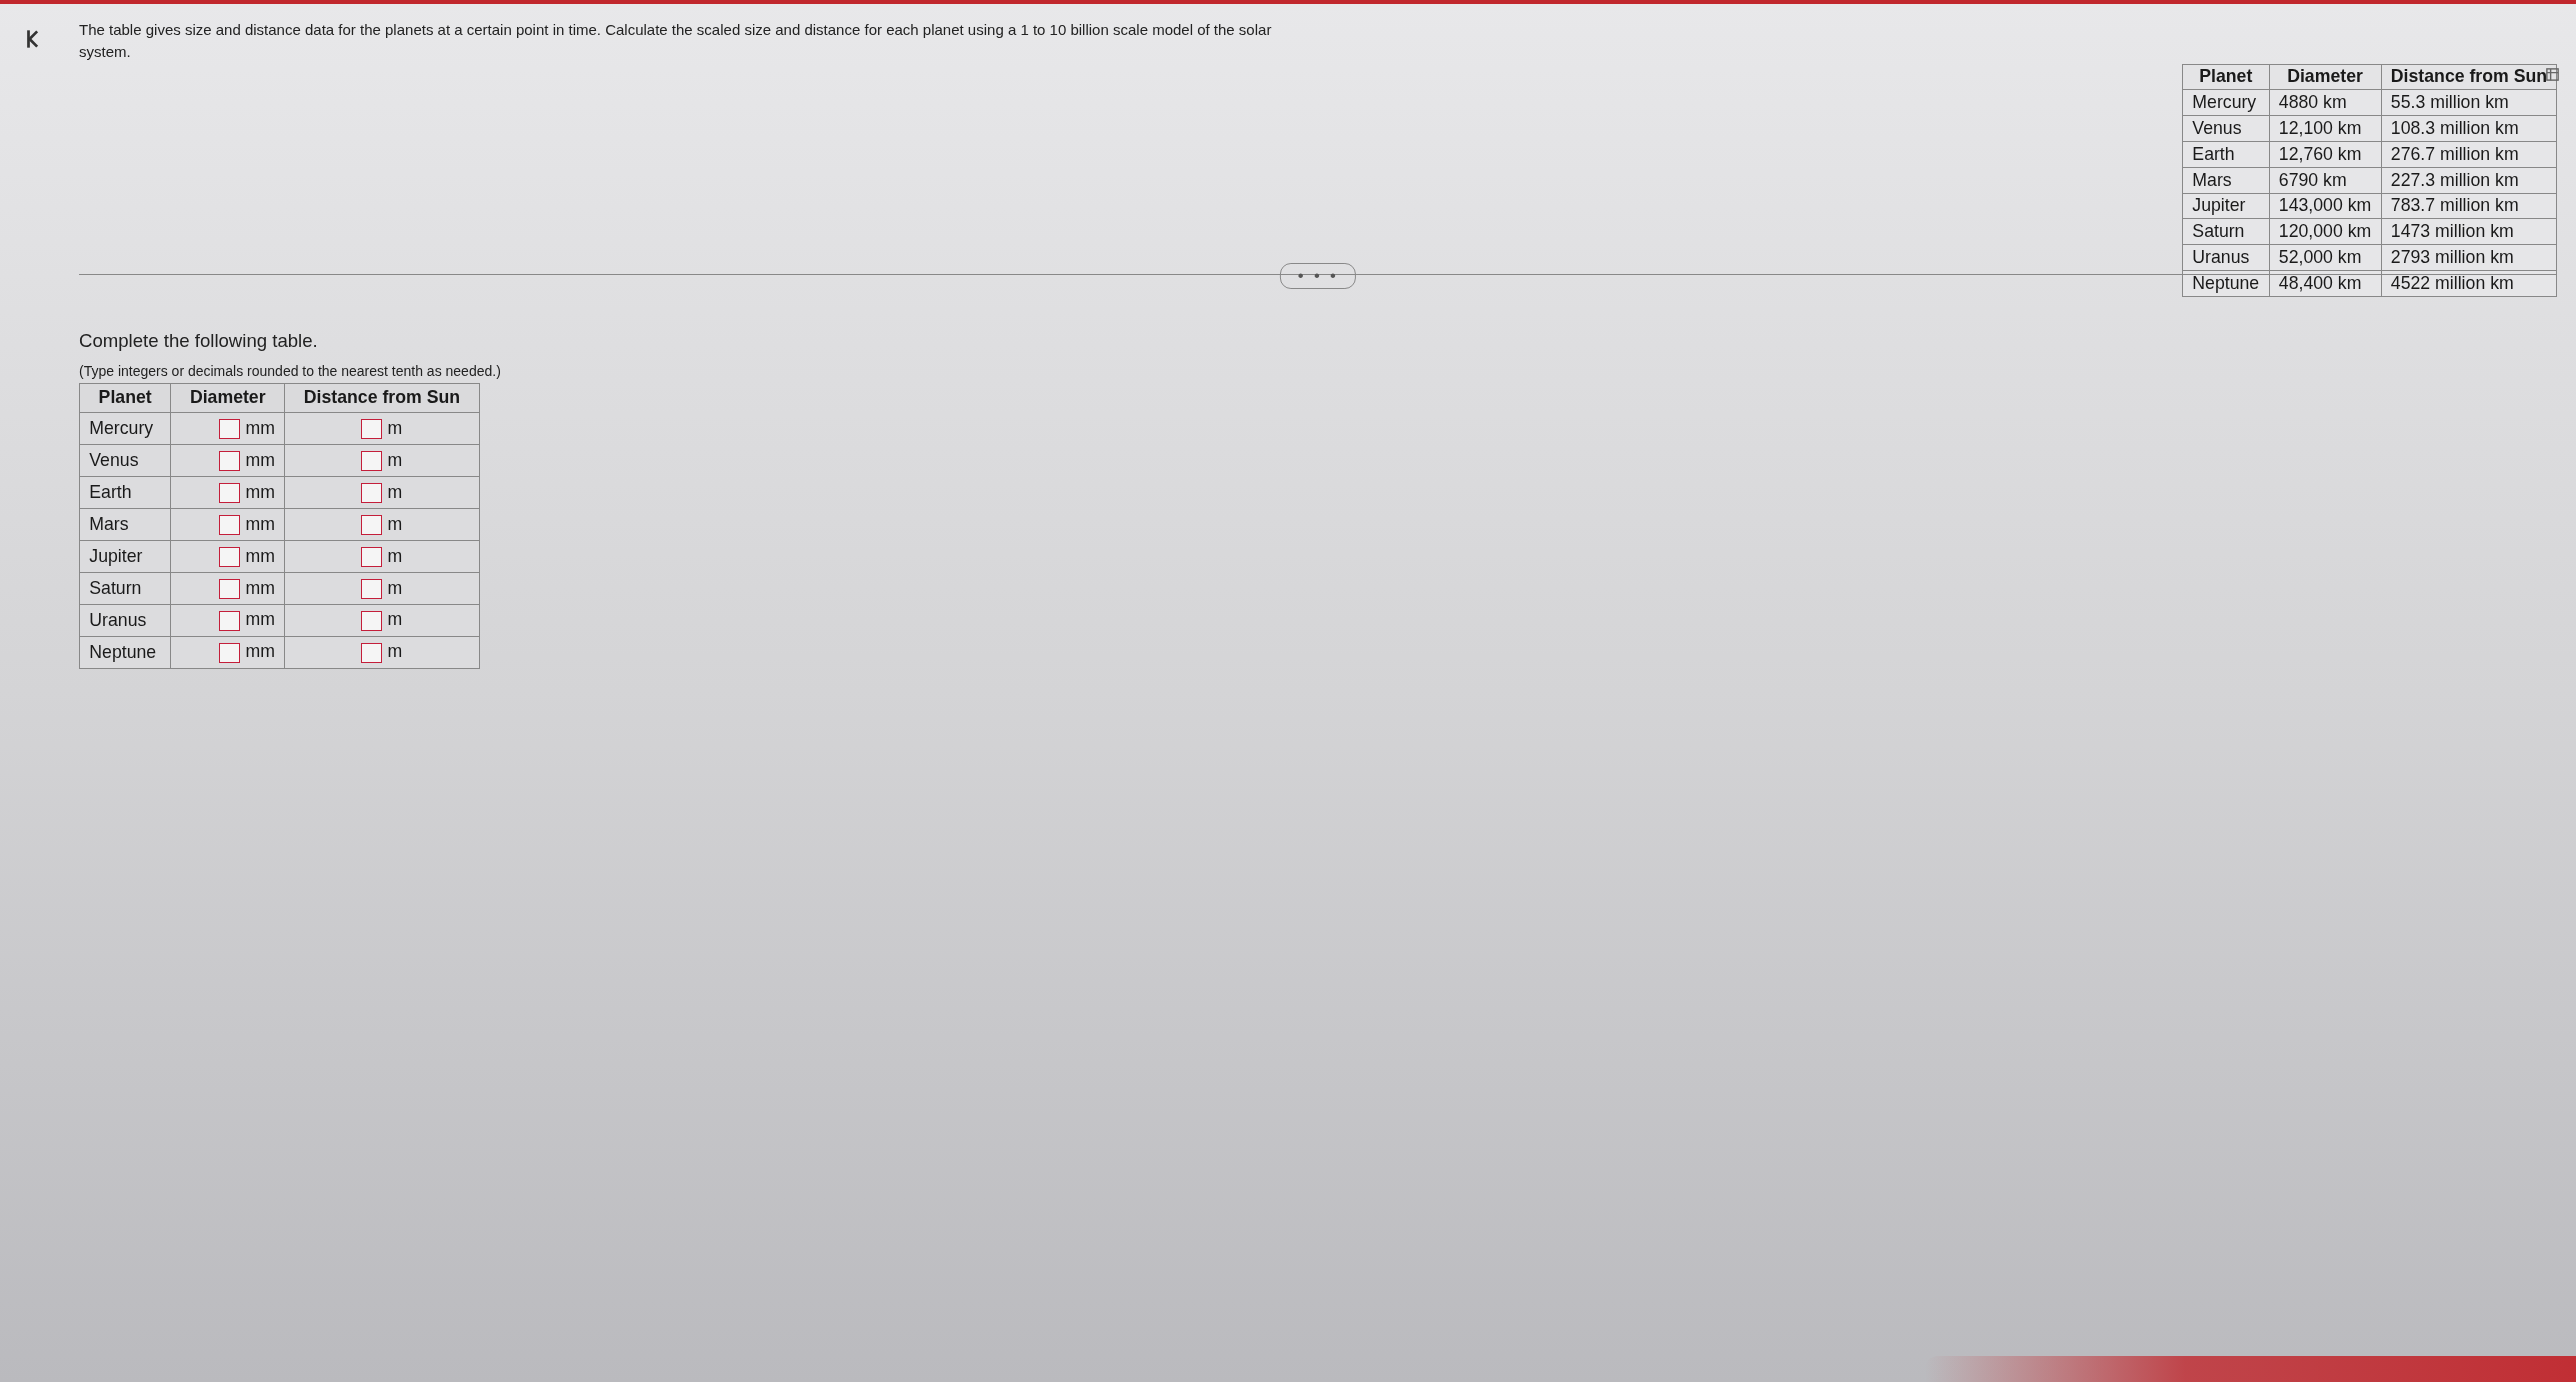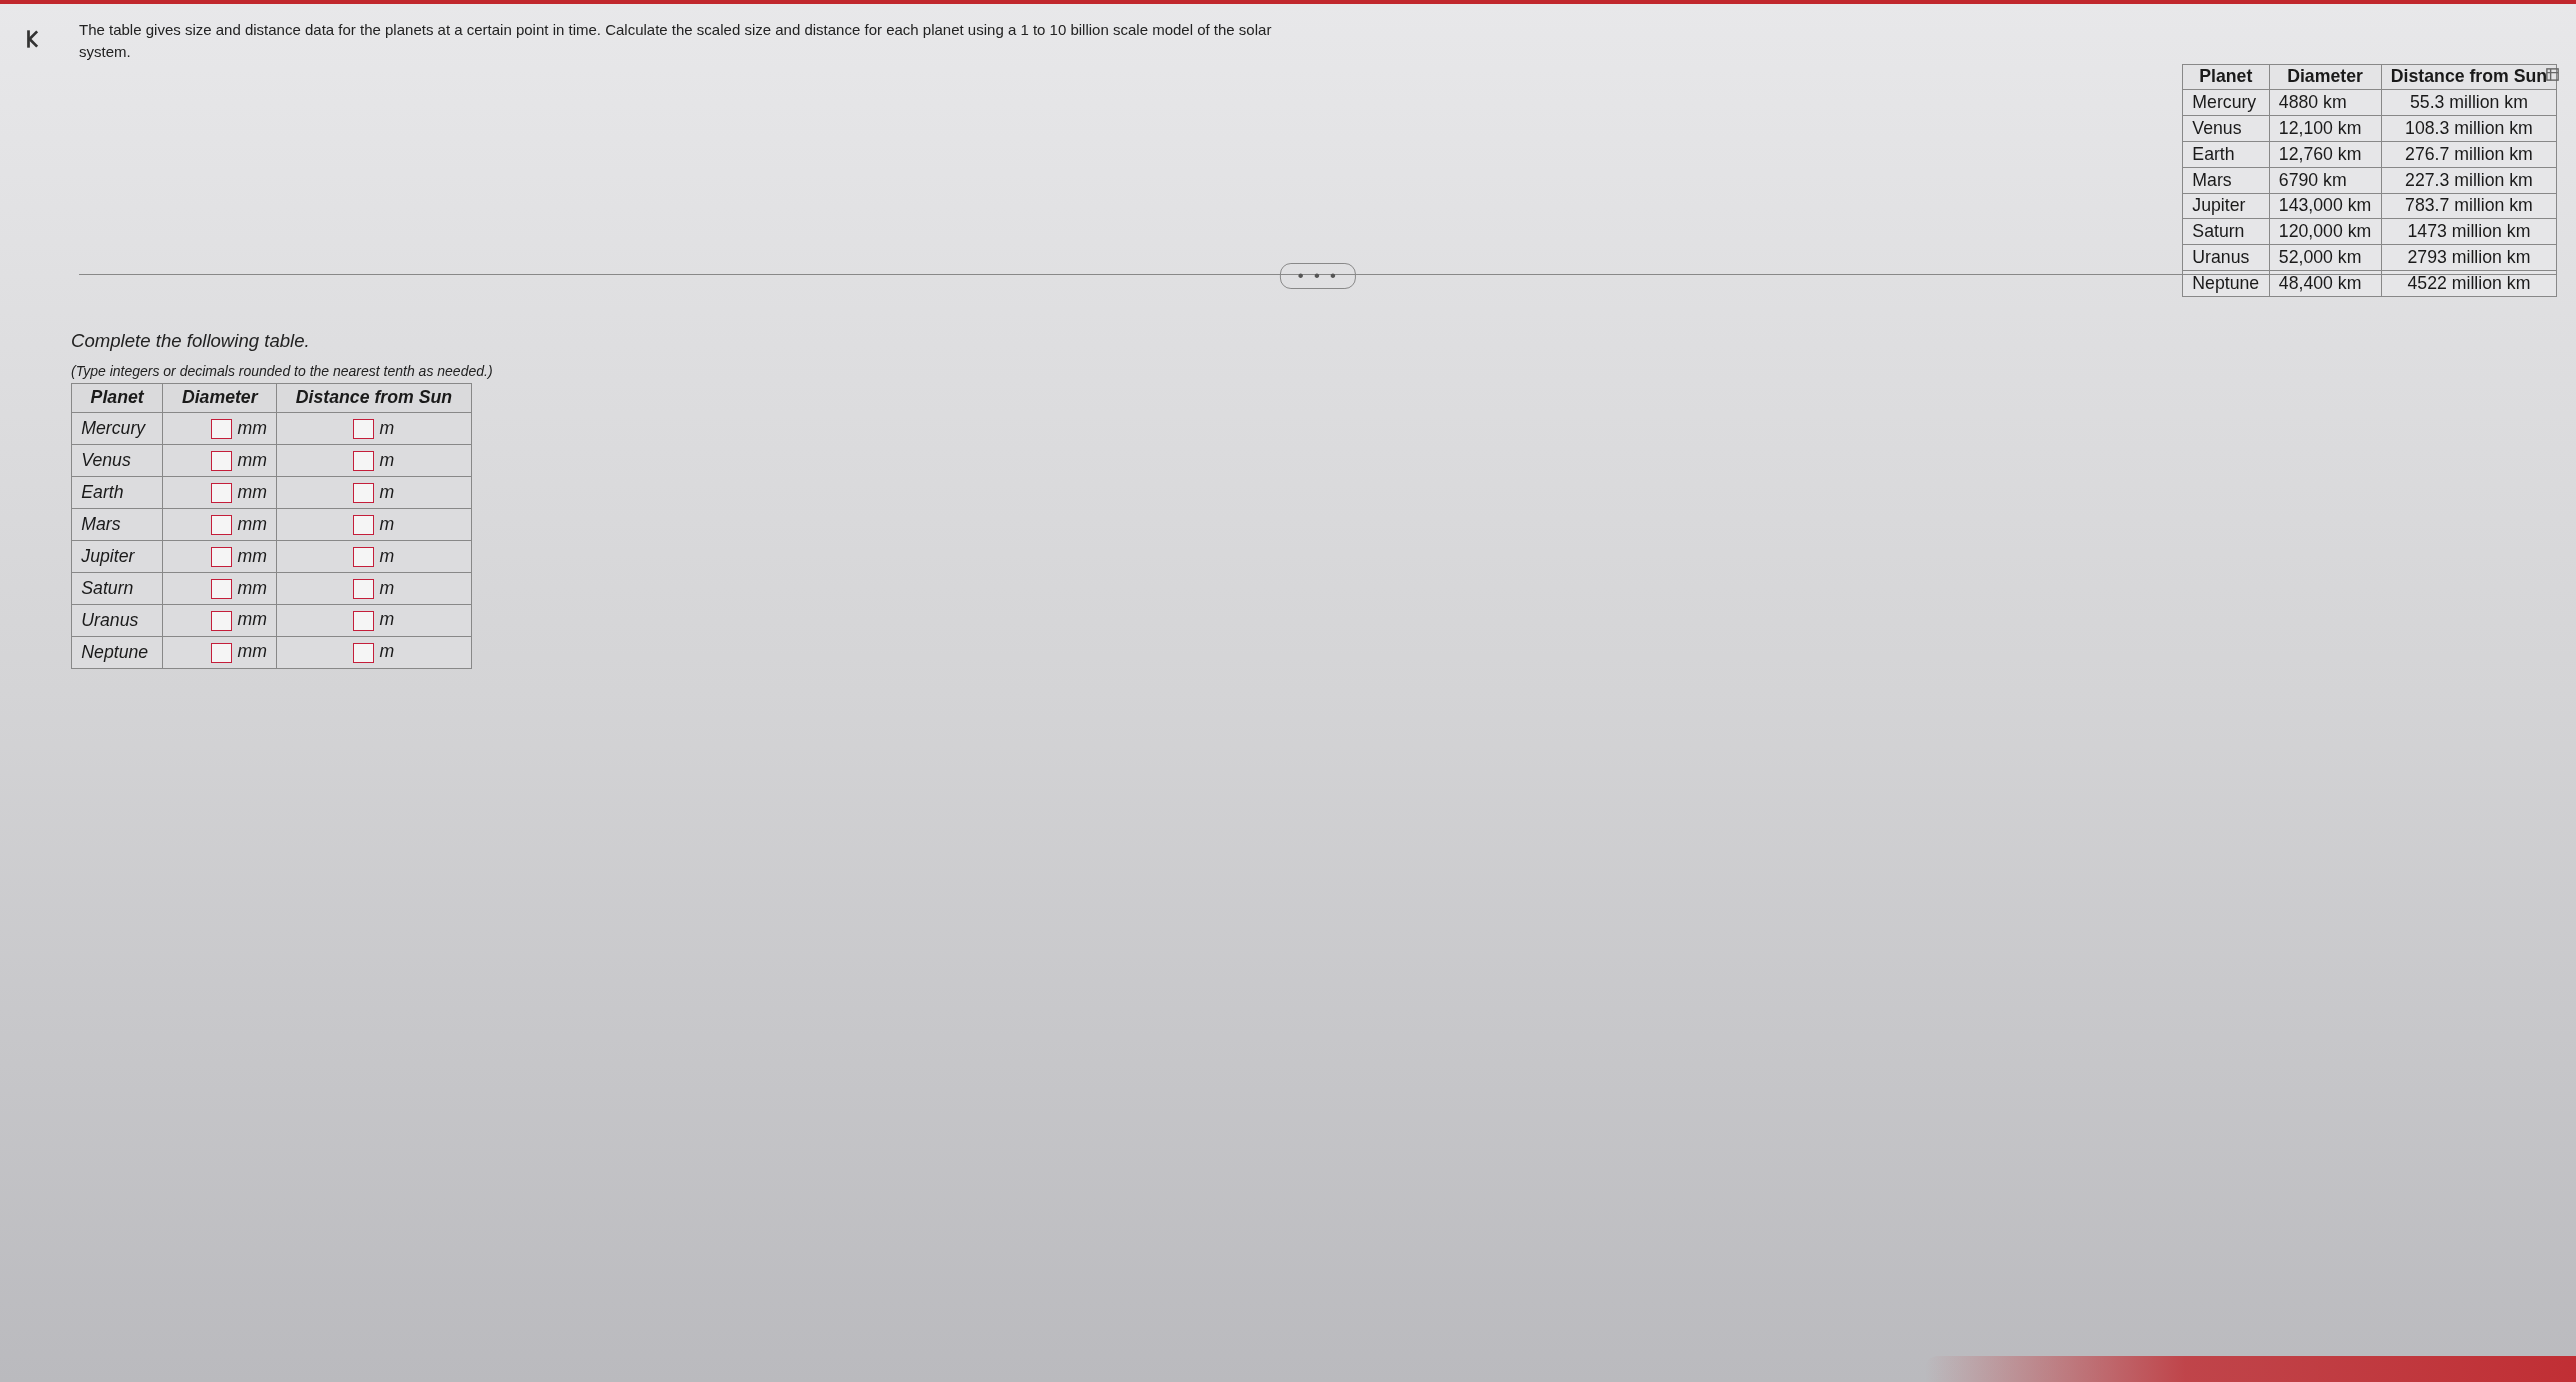--- a/index.html
+++ b/index.html
@@ -69,21 +69,21 @@
       white-space: nowrap;
     }
     .data-table th {
       font-weight: bold;
       text-align: center;
       background: #e4e4e6;
     }
     .data-table td.num {
     }
     .data-table td.dist {
-      text-align: center;
+      text-align: left;
     }
     .expand-icon {
       position: absolute;
       top: 3.7px;
       right: -4.7px;
       width: 16.7px;
       height: 16.7px;
       cursor: pointer;
       color: #555;
     }
@@ -109,22 +109,21 @@
       cursor: pointer;
       background: transparent;
       position: absolute;
       left: 50%;
       transform: translateX(-50%);
       top: -11px;
     }
     .answer-section {
       position: absolute;
       top: 330px;
-      left: 71px;
-      font-style: italic;
+      left: 79px;
     }
     .complete-text {
       font-size: 18.6px;
       margin-bottom: 11px;
       color: #222;
     }
     .type-instructions {
       font-size: 14px;
       color: #222;
       margin-bottom: 3.7px;

